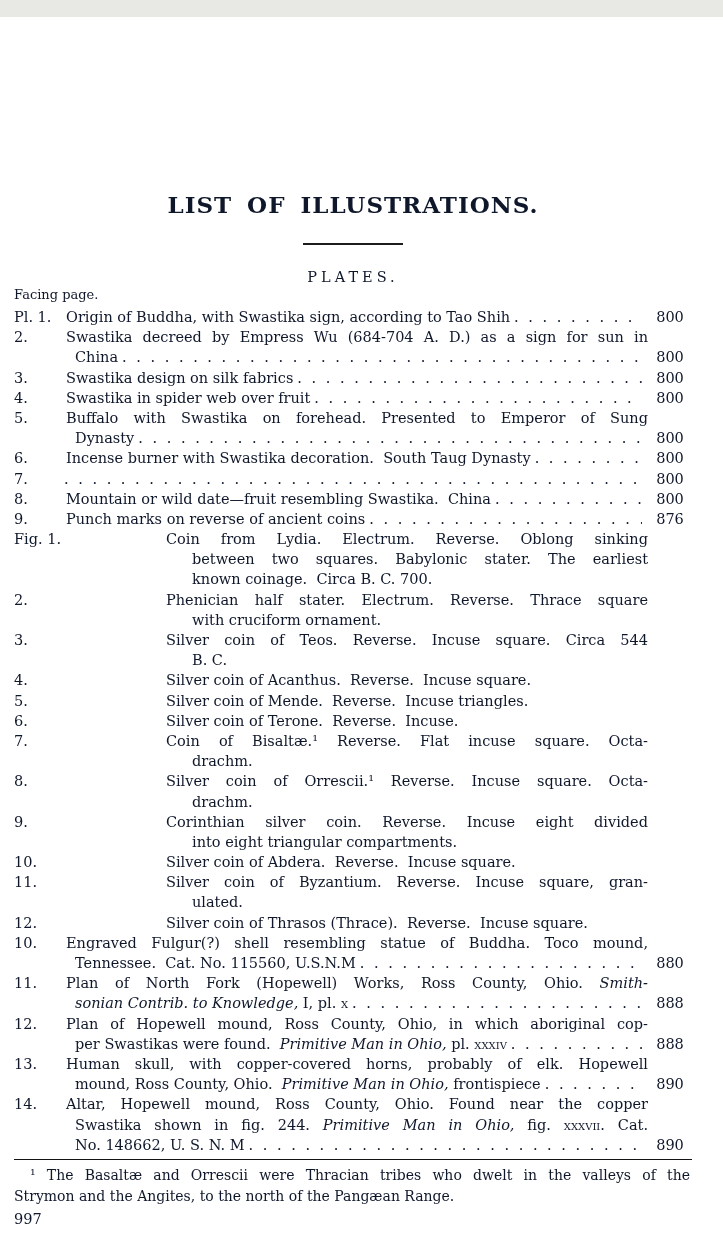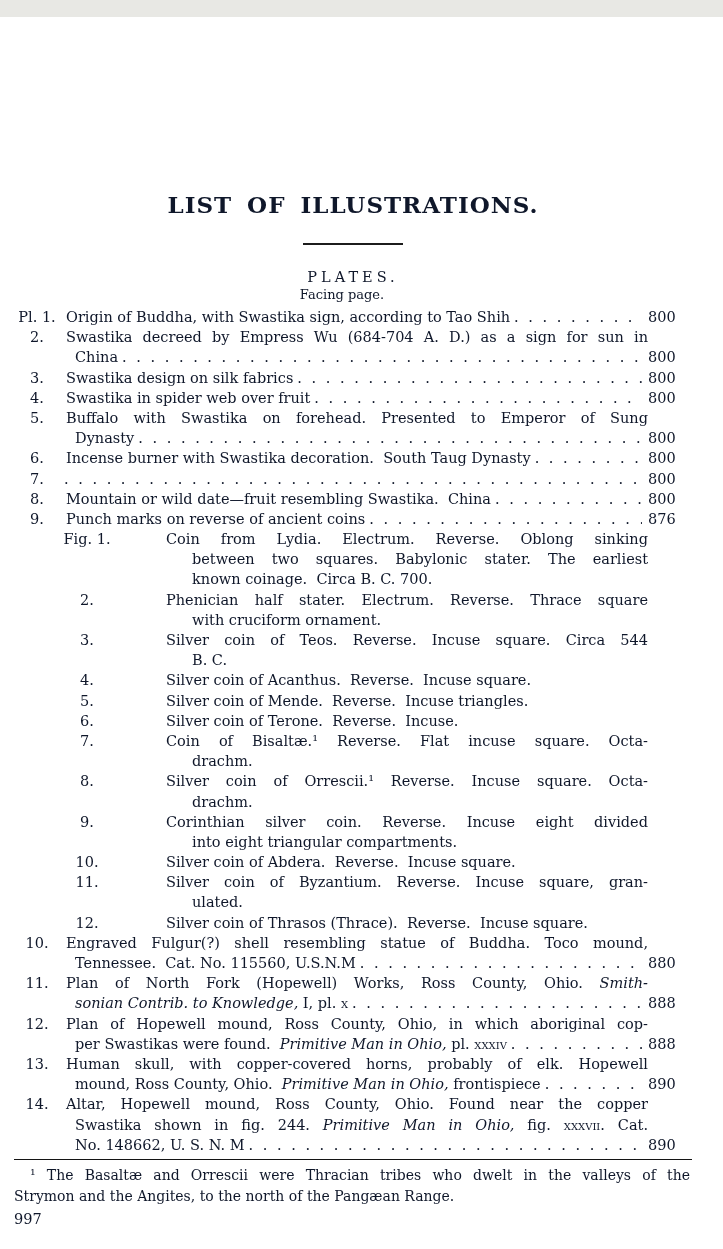--- a/index.html
+++ b/index.html
@@ -11,37 +11,37 @@
   }
   .title {
     margin:0; font-size:23px; font-weight:bold; letter-spacing:1px;
     text-align:center; line-height:24px; word-spacing:6px;
   }
   .rule { width:100px; border-top:2px solid #1c1c1c; margin:26px auto 0; height:0; }
   .plates {
     margin:24px 0 0; font-size:14.5px; font-weight:normal; letter-spacing:4px;
     text-align:center; line-height:16px;
   }
-  .facing { margin-top:3px; padding-right:22px; text-align:center; font-size:13px; line-height:14px; }
+  .facing { margin-top:3px; padding-right:22px; text-align:left; font-size:13px; line-height:14px; }
   .list { margin-top:5px; }
   .ln { display:flex; align-items:baseline; font-size:14.5px; line-height:20.2px; height:20.2px; }
-  .n  { flex:none; text-align:center; white-space:pre; }
+  .n  { flex:none; text-align:left; white-space:pre; }
   .p1 .n { width:46px; }
   .f1 .n { width:146px; }
   .p2 { padding-left:55px; }
   .f2 { padding-left:172px; }
   .f1 .t, .f2 .t { }
   .t  { padding-left:6px; white-space:pre; }
   .j .t { flex:1; white-space:normal; text-align:justify; text-align-last:justify; margin-right:44px; }
   .lead { flex:1; overflow:hidden; white-space:nowrap; margin:0 6px 0 4px; }
   .lead::after {
     content:". . . . . . . . . . . . . . . . . . . . . . . . . . . . . . . . . . . . . . . . . . . . . . . . . . . . . . . .";
     letter-spacing:2.5px; font-size:14.5px;
   }
-  .pg { flex:none; width:44px; text-align:left; white-space:pre; }
+  .pg { flex:none; width:44px; text-align:center; white-space:pre; }
   .i  { font-style:italic; }
   .sc { font-variant:small-caps; }
   .fnrule { border-top:1.5px solid #141414; margin-top:4px; height:0; }
   .fn { font-size:14px; line-height:21px; }
   .fn1 { margin-top:5px; text-indent:16px; text-align:justify; text-align-last:justify; padding-right:2px; }
   .pgnum { margin-top:2px; padding-right:34px; text-align:left; font-size:14.5px; line-height:20px; }
 </style>
 </head>
 <body>
 

